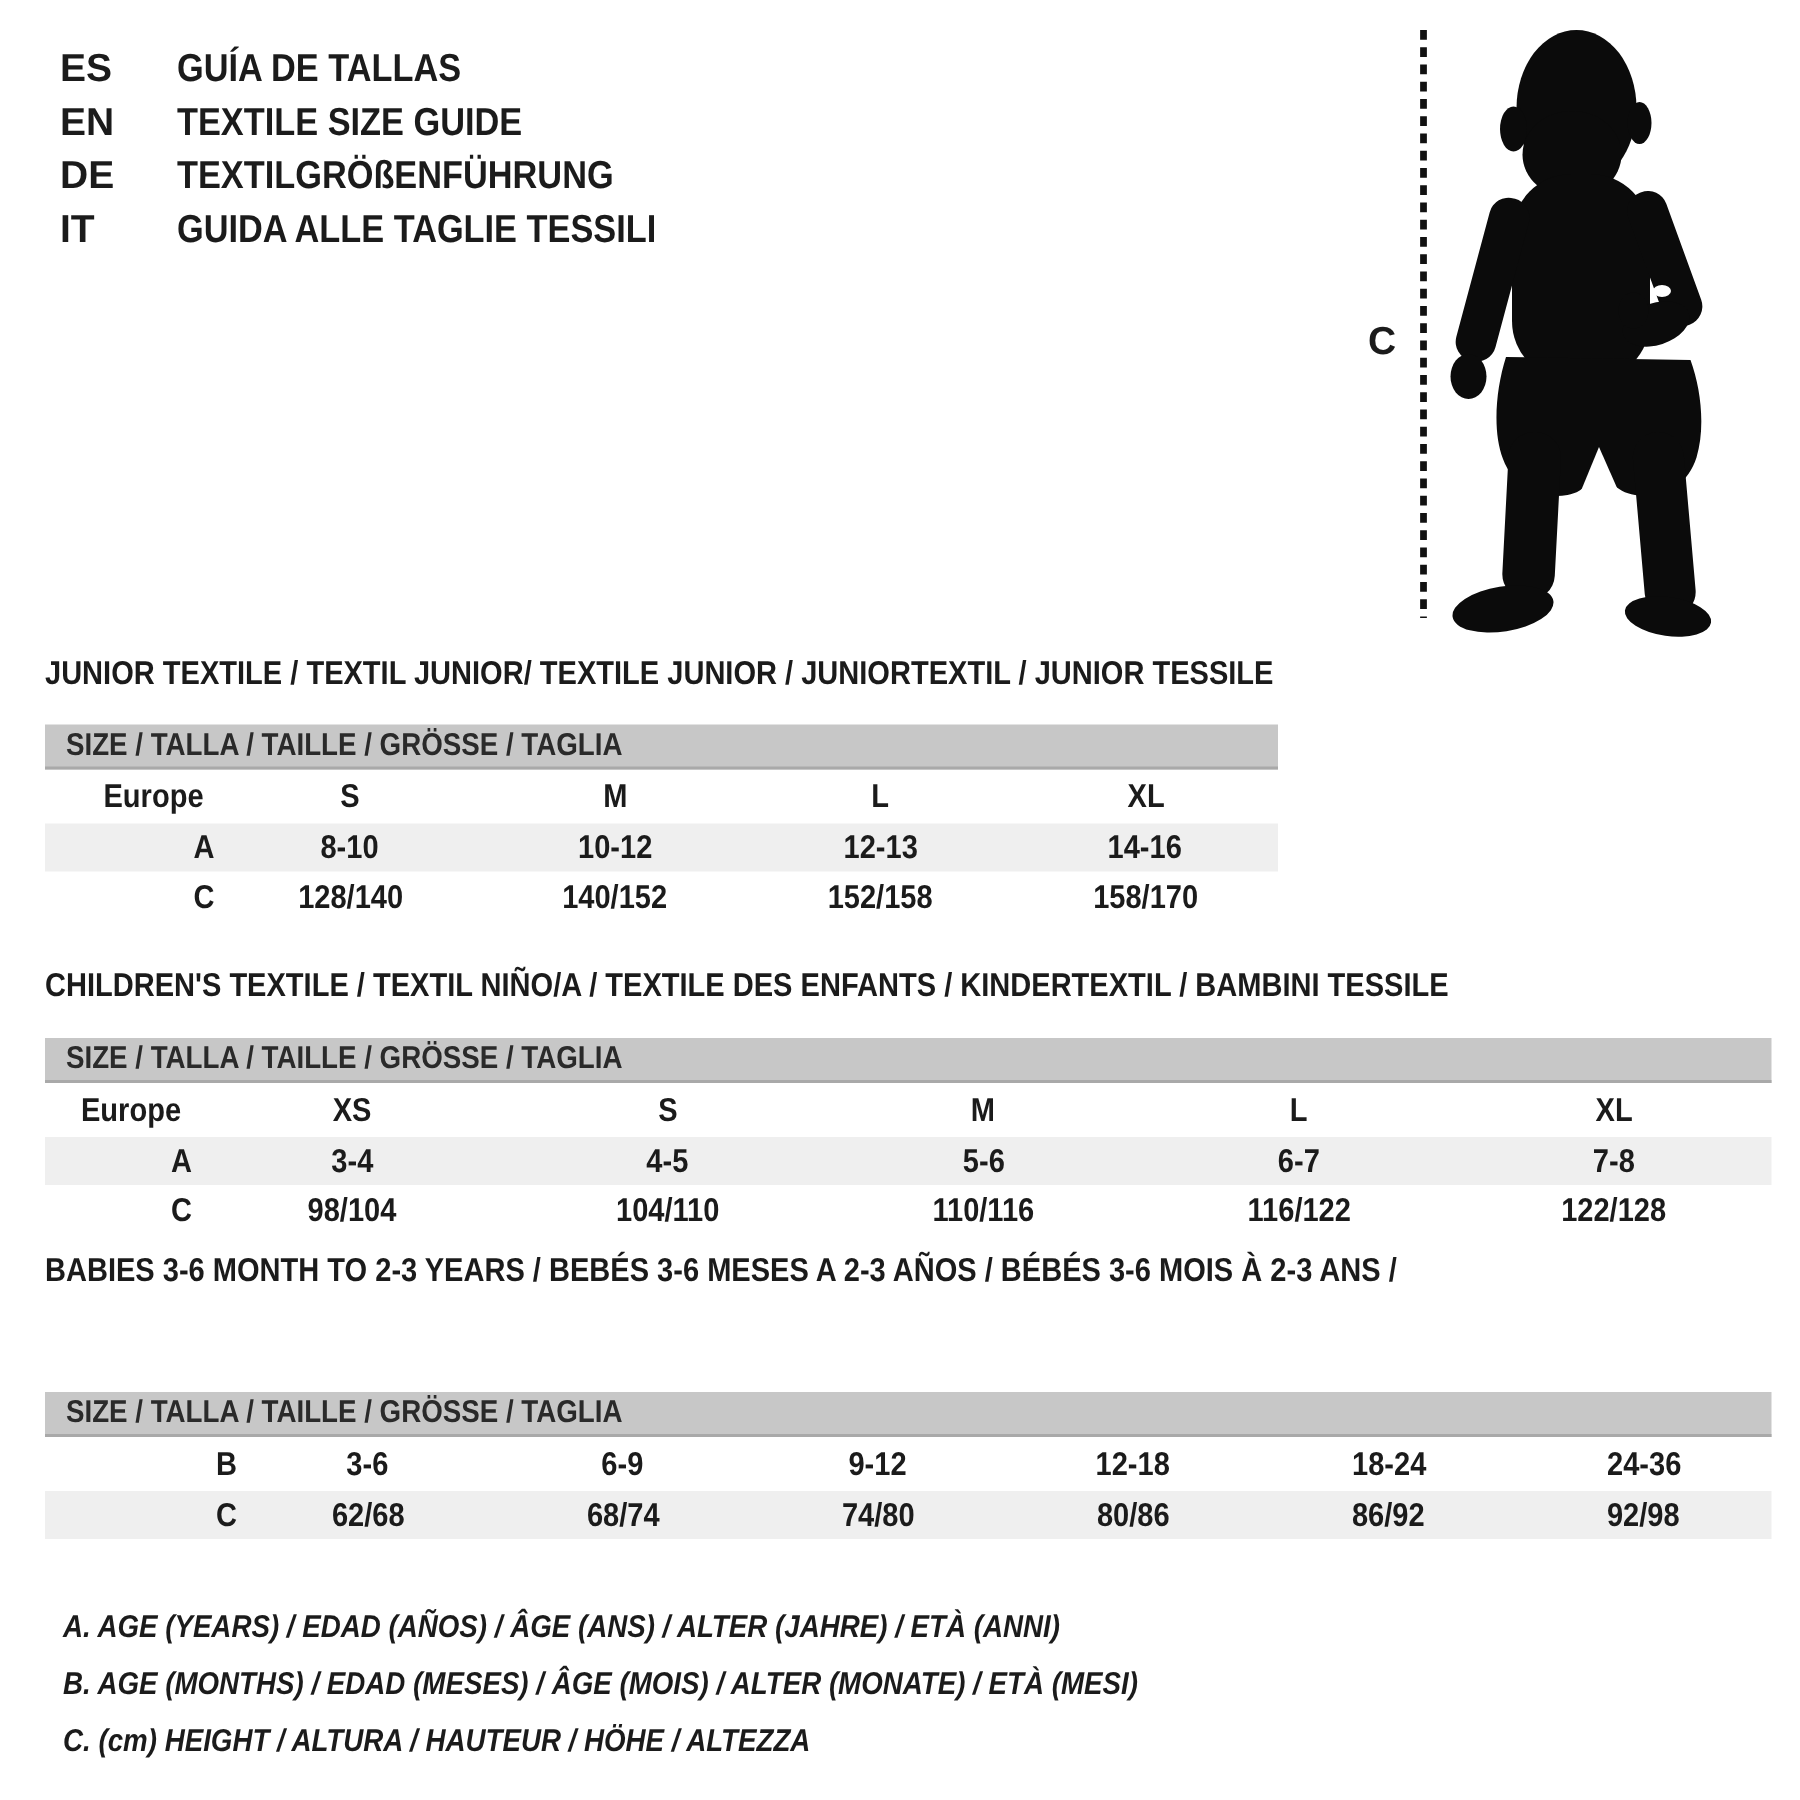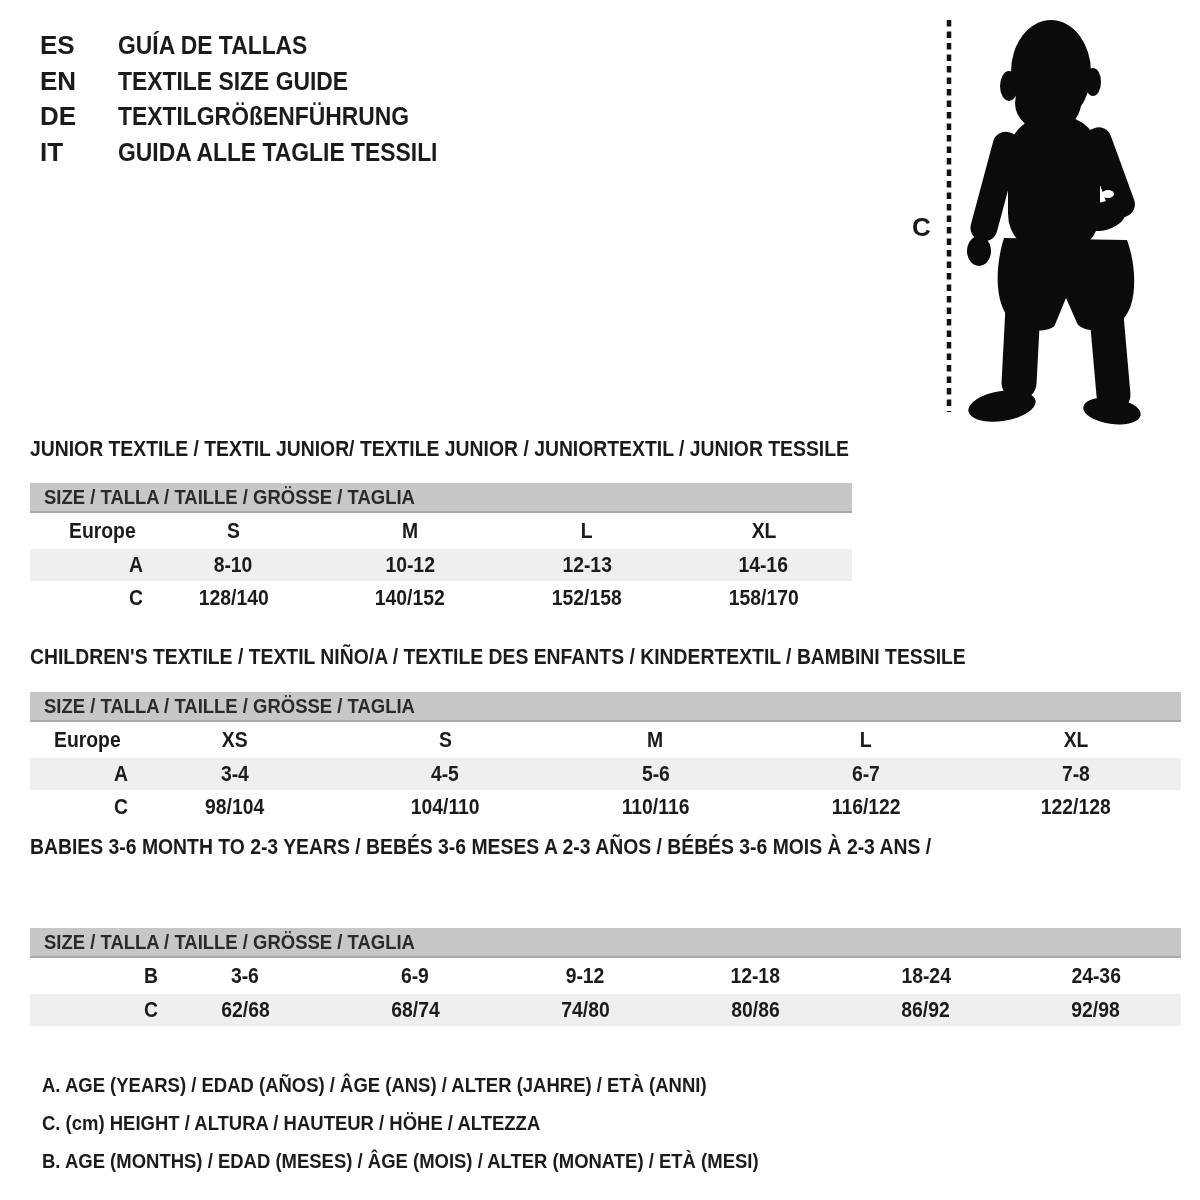--- a/index.html
+++ b/index.html
@@ -40,21 +40,21 @@
   .trow.r2{height:34px;}
   .trow.shaded{background:var(--shaded-row,#efefef);}
   .tcell-label{padding-left:12px;box-sizing:border-box;text-align:right;}
   #table-0 .tcell-label{width:115px;}
   #table-1 .tcell-label{width:100px;}
   #table-2 .tcell-label{width:130px;}
   .tcell{flex:1;text-align:center;}
   .tcell .cx{display:inline-block;transform:scaleX(0.88);transform-origin:50% 50%;white-space:nowrap;}
 
   
-  #legend{position:absolute;left:42px;top:1066px;font-size:21px;font-weight:bold;}
+  #legend{position:absolute;left:42px;top:1066px;font-size:21px;font-weight:bold;font-style:italic;}
   .legend-row{height:38px;display:flex;align-items:center;}
 </style>
 </head>
 <body style="--header-bar: #c7c7c7; --shaded-row: #efefef; color: rgb(27, 27, 27);">
 
 <div id="lang-list">
     <div class="lang-row">
       <span class="lang-code">ES</span>
       <span class="cond">GUÍA DE TALLAS</span>
     </div>
@@ -186,18 +186,18 @@
         <div class="tcell"><span class="cx">92/98</span></div>
       </div>
     </div>
   </div>
 
 <div id="legend">
     <div class="legend-row">
       <span class="cond">A. AGE (YEARS) / EDAD (AÑOS) / ÂGE (ANS) / ALTER (JAHRE) / ETÀ (ANNI)</span>
     </div>
     <div class="legend-row">
+      <span class="cond">B. AGE (MONTHS) / EDAD (MESES) / ÂGE (MOIS) / ALTER (MONATE) / ETÀ (MESI)</span>
+    </div>
+    <div class="legend-row">
       <span class="cond">C. (cm) HEIGHT / ALTURA / HAUTEUR / HÖHE / ALTEZZA</span>
     </div>
-    <div class="legend-row">
-      <span class="cond">B. AGE (MONTHS) / EDAD (MESES) / ÂGE (MOIS) / ALTER (MONATE) / ETÀ (MESI)</span>
-    </div>
   </div>
 
 </body></html>

